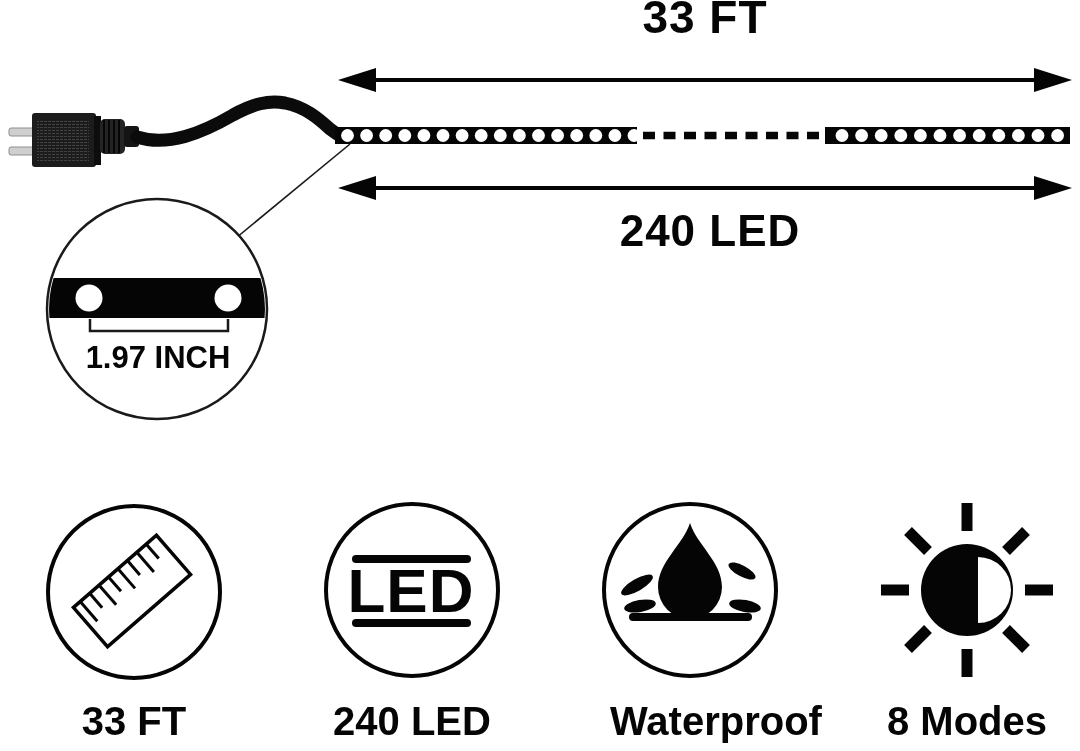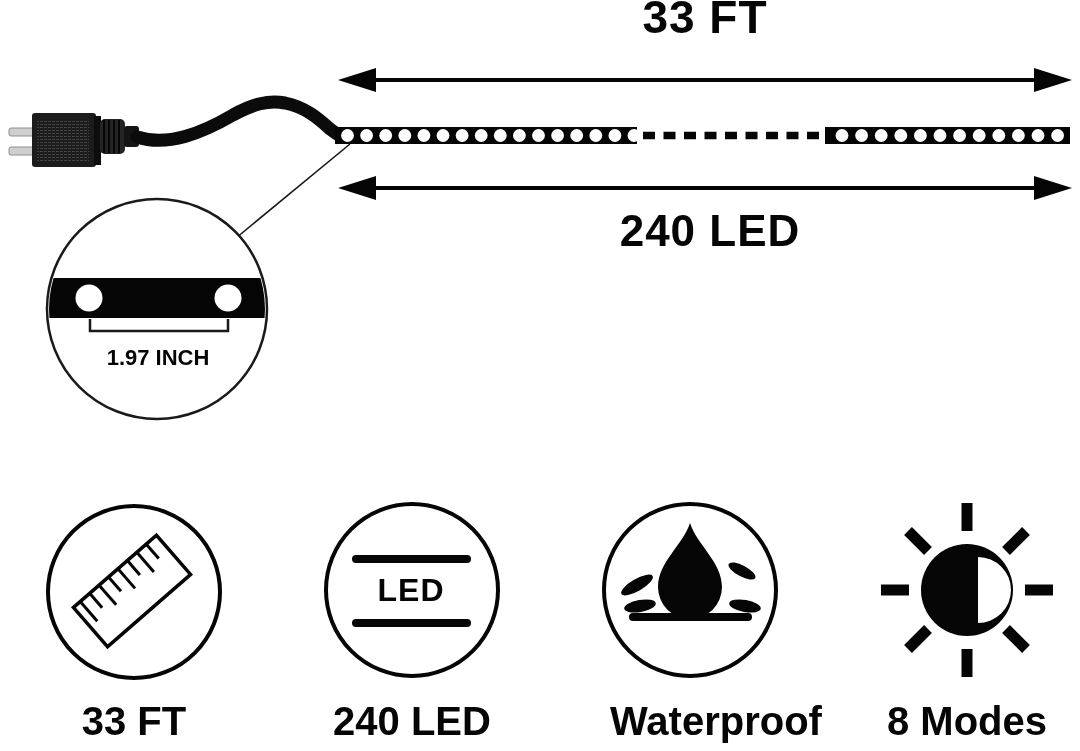--- a/index.html
+++ b/index.html
@@ -4,22 +4,22 @@
 <style>
   html,body{margin:0;padding:0;background:#ffffff;}
   body{
     width:1080px;height:751px;position:relative;overflow:hidden;
     font-family:"Liberation Sans", sans-serif;color:#000;
   }
   .stage{position:absolute;left:0;top:0;width:1080px;height:751px;}
   .lbl{position:absolute;font-weight:bold;text-align:center;color:#050505;white-space:nowrap;}
   .lbl-top-measure   {left:555px;top:-6px;width:300px;font-size:46px;line-height:46px;letter-spacing:1px;}
   .lbl-bottom-measure{left:560px;top:209px;width:300px;font-size:44px;line-height:44px;letter-spacing:1px;}
-  .lbl-magnifier     {left:58px;top:343px;width:200px;font-size:22px;line-height:30px;}
-  .lbl-led-badge     {left:311px;top:566px;width:200px;font-size:32px;line-height:49px;letter-spacing:1px;}
+  .lbl-magnifier     {left:58px;top:343px;width:200px;font-size:31px;line-height:30px;}
+  .lbl-led-badge     {left:311px;top:566px;width:200px;font-size:62px;line-height:49px;letter-spacing:1px;}
   .caption{position:absolute;top:701px;width:260px;font-size:40px;line-height:40px;font-weight:bold;text-align:center;color:#050505;}
   .cap-0{left:4px;}
   .cap-1{left:282px;}
   .cap-2{left:586px;}
   .cap-3{left:837px;}
 </style>
 </head>
 <body>
 
 <svg class="stage" width="1080" height="751" viewBox="0 0 1080 751" xmlns="http://www.w3.org/2000/svg">

